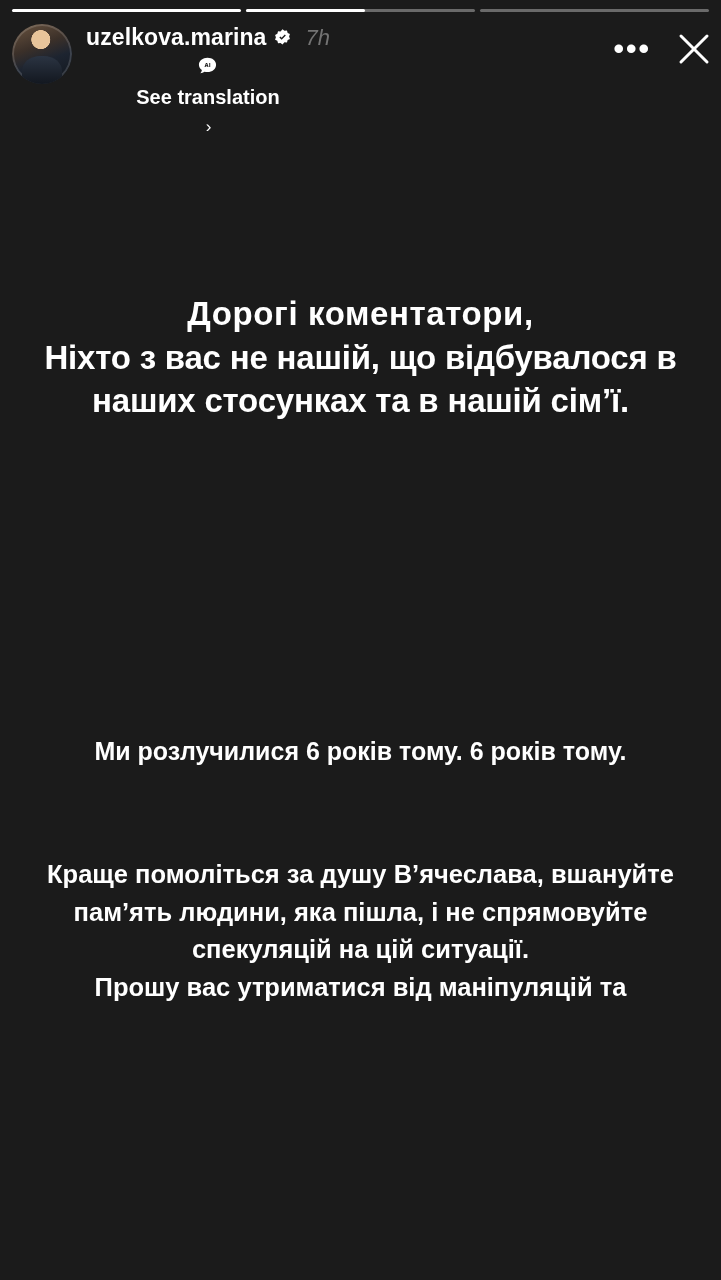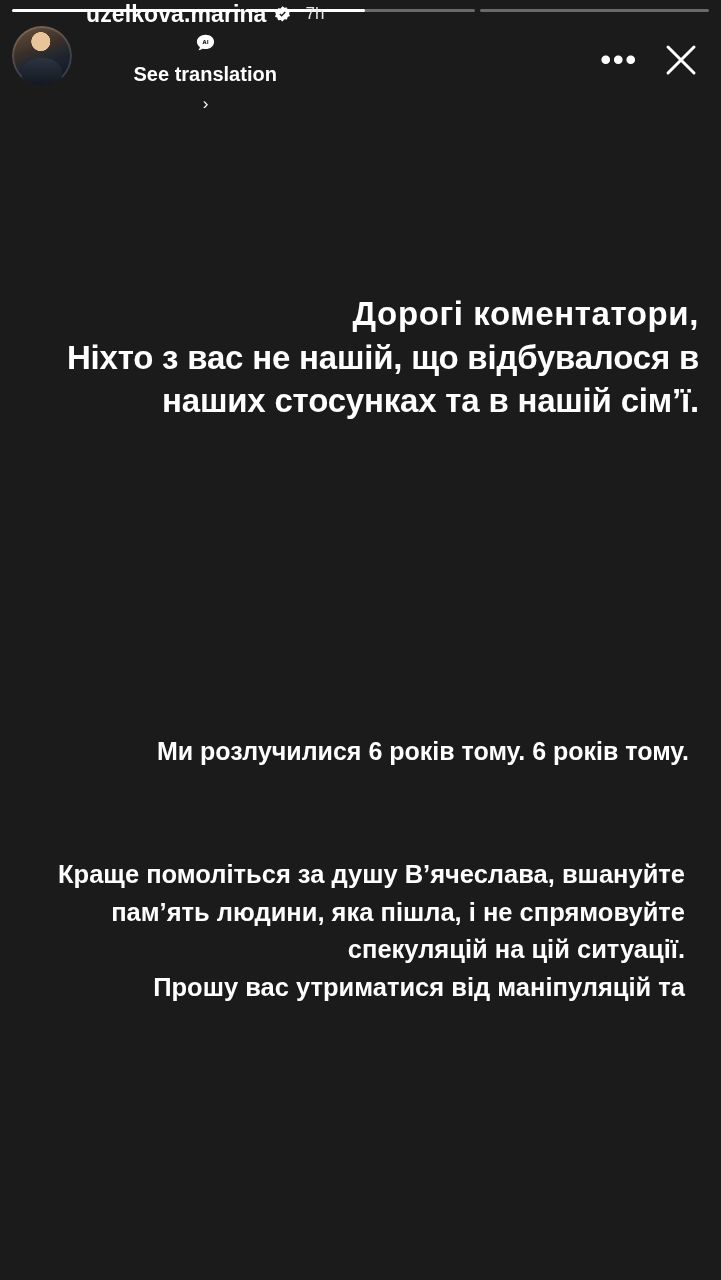--- a/index.html
+++ b/index.html
@@ -50,24 +50,24 @@
     width: 52%;
     background: #ffffff;
     border-radius: 2px;
   }
 
   
   .header {
     position: absolute;
     top: 22px;
     left: 12px;
-    right: 17px;
+    right: 4px;
     height: 66px;
     display: flex;
-    align-items: center;
+    align-items: flex-start;
     z-index: 6;
   }
   .avatar {
     width: 60px;
     height: 60px;
     border-radius: 50%;
     flex: 0 0 60px;
     margin-top: 2px;
     background:
       radial-gradient(circle at 48% 26%, #e8c49a 0 17%, rgba(232,196,154,0) 18%),
@@ -105,23 +105,24 @@
     letter-spacing: 0.1px;
   }
   .verified {
     width: 19px;
     height: 19px;
     display: inline-block;
     position: relative;
   }
   .verified svg { display: block; }
   .timestamp {
-    color: #e5e5e5;
-    font-size: 17px;
+    color: #737373;
+    font-size: 22px;
     margin-left: 6px;
+    font-style: italic;
   }
   .translate-row {
     display: flex;
     align-items: center;
     gap: 9px;
     margin-top: 1px;
     flex-direction: column;
   }
   .translate-icon {
     width: 21px;
@@ -161,21 +162,21 @@
     position: relative;
     margin-right: 6px;
   }
 
   
   .block {
     position: absolute;
     left: 0;
     right: 0;
     color: #ffffff;
-    text-align: right;
+    text-align: center;
     font-weight: bold;
   }
   .block-main {
     top: 292px;
     padding: 0 22px;
     font-size: 33px;
     line-height: 1.32;
     letter-spacing: -0.2px;
   }
   .block-main .line1 { letter-spacing: 0.6px; }

